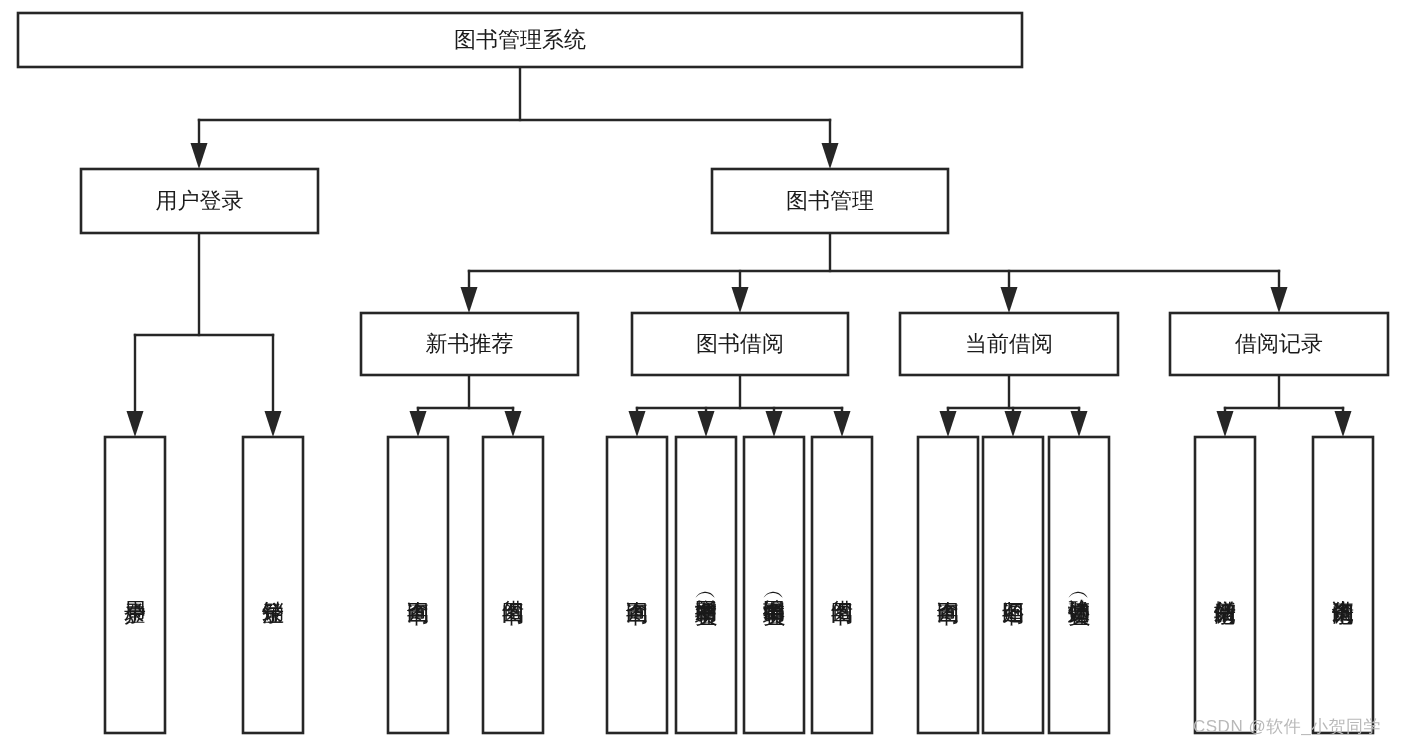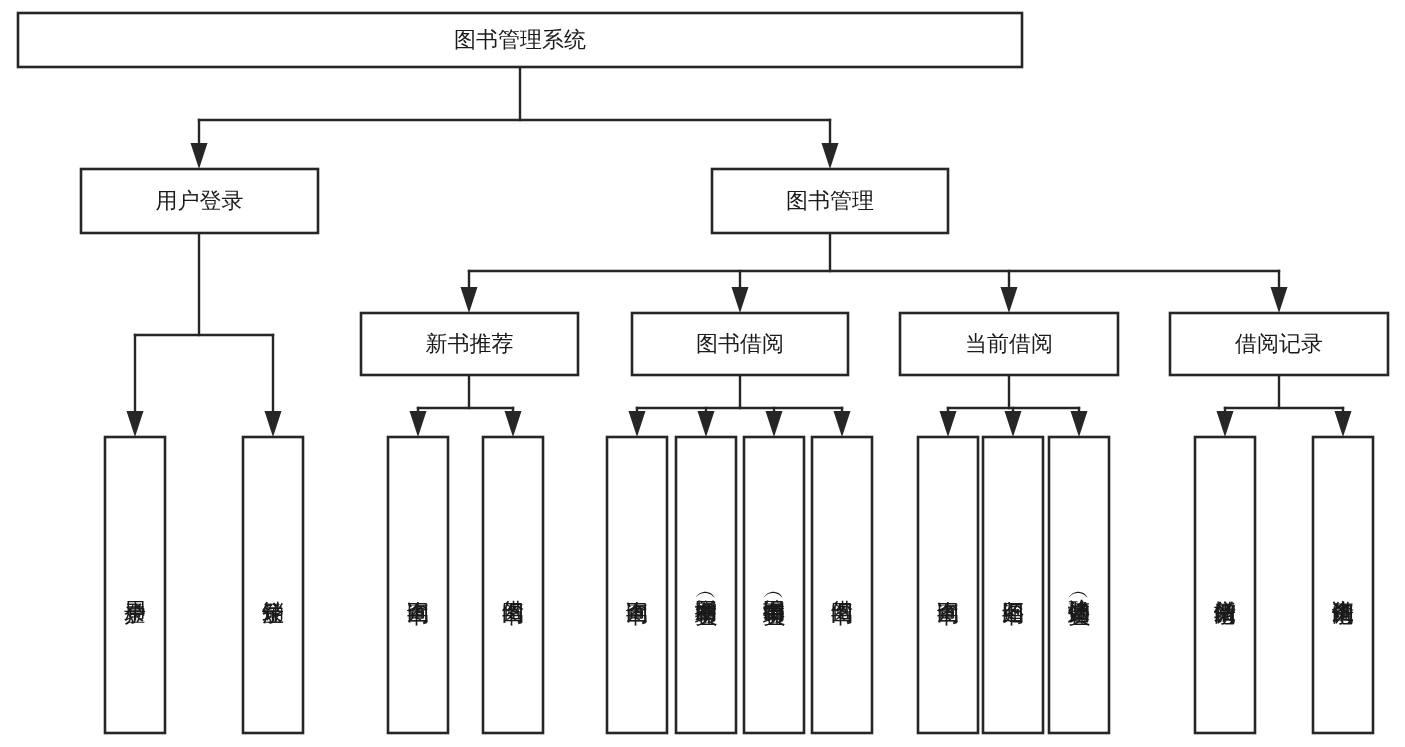--- a/index.html
+++ b/index.html
@@ -223,13 +223,14 @@
       <div class="node-label-v" style="left: 607px; top: 437px; width: 60px; height: 296px;">查询图书</div>
       <div class="node-label-v" style="left: 676px; top: 437px; width: 60px; height: 296px;">新增图书（管理员）</div>
       <div class="node-label-v" style="left: 744px; top: 437px; width: 60px; height: 296px;">编辑图书（管理员）</div>
       <div class="node-label-v" style="left: 812px; top: 437px; width: 60px; height: 296px;">借阅图书</div>
       <div class="node-label-v" style="left: 918px; top: 437px; width: 60px; height: 296px;">查询图书</div>
       <div class="node-label-v" style="left: 983px; top: 437px; width: 60px; height: 296px;">归还图书</div>
       <div class="node-label-v" style="left: 1049px; top: 437px; width: 60px; height: 296px;">确认归还（管理员）</div>
       <div class="node-label-v" style="left: 1195px; top: 437px; width: 60px; height: 296px;">新增借阅记录</div>
       <div class="node-label-v" style="left: 1313px; top: 437px; width: 60px; height: 296px;">查询借阅记录</div>
     </div>
+  <div id="watermark" style="left: 1193px; top: 715px;">CSDN @软件_小贺同学</div>
 </div>
 
 </body></html>

